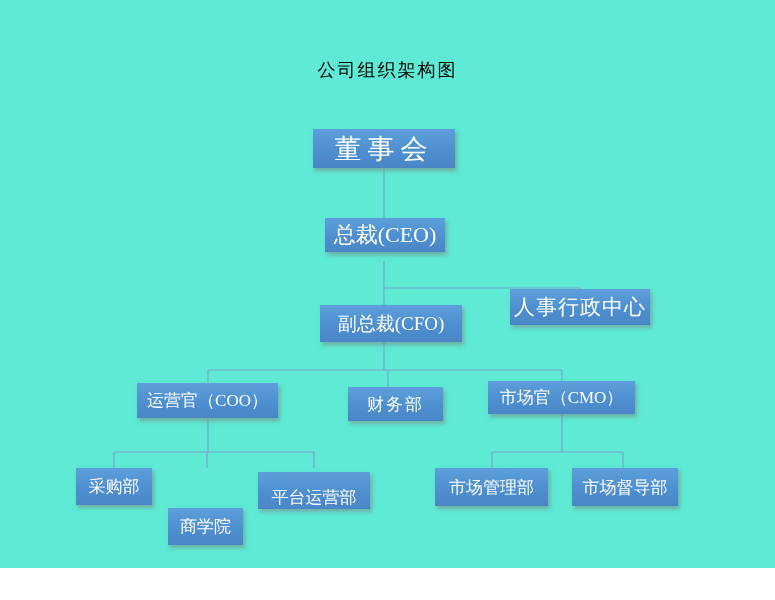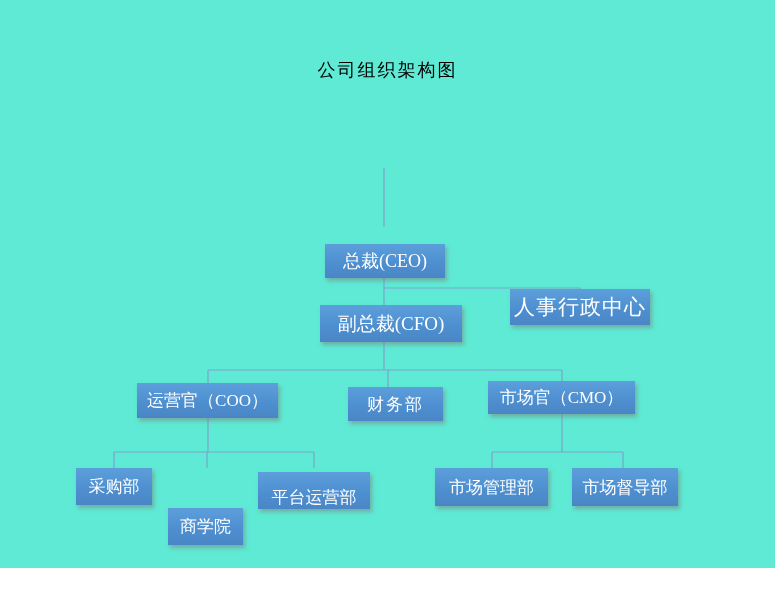--- a/index.html
+++ b/index.html
@@ -41,21 +41,21 @@
     display: flex;
     align-items: center;
     justify-content: center;
     color: #ffffff;
     background: linear-gradient(180deg, #5d9fdb 0%, #4e8fd0 55%, #4a86c6 100%);
     box-shadow: 2px 3px 4px rgba(125, 125, 125, 0.55);
     white-space: nowrap;
     text-align: center;
   }
   .node-board    { left:313px; top:129px; width:142px; height:39px; font-size:27px; letter-spacing:6px; }
-  .node-ceo      { left:325px; top:244px; width:120px; height:34px; font-size:18px; }
+  .node-ceo      { left:325px; top:218px; width:120px; height:34px; font-size:22px; }
   .node-cfo      { left:320px; top:305px; width:142px; height:37px; font-size:19px; }
   .node-hr       { left:510px; top:289px; width:140px; height:36px; font-size:21px; letter-spacing:1px; }
   .node-coo      { left:137px; top:383px; width:141px; height:35px; font-size:17px; }
   .node-finance  { left:348px; top:387px; width:95px;  height:34px; font-size:17px; letter-spacing:2px; }
   .node-cmo      { left:488px; top:381px; width:147px; height:33px; font-size:17px; }
   .node-purchase { left:76px;  top:468px; width:76px;  height:37px; font-size:17px; }
   .node-school   { left:168px; top:468px; width:75px;  height:37px; font-size:17px;margin-top:40px; }
   .node-platform { left:258px; top:472px; width:112px; height:37px; font-size:17px;align-items:flex-end; }
   .node-mktmgmt  { left:435px; top:468px; width:113px; height:38px; font-size:17px; }
   .node-mktsup   { left:572px; top:468px; width:106px; height:38px; font-size:17px; }
@@ -86,20 +86,23 @@
     <line x1="114" y1="452" x2="114" y2="468"></line>
     <line x1="207" y1="452" x2="207" y2="468"></line>
     <line x1="314" y1="452" x2="314" y2="468"></line>
 
     <line x1="562" y1="414" x2="562" y2="452"></line>
     <line x1="492" y1="452" x2="623" y2="452"></line>
     <line x1="492" y1="452" x2="492" y2="468"></line>
     <line x1="623" y1="452" x2="623" y2="468"></line>
   </svg>
 
+  <div class="node node-board">
+    <span>董事会</span>
+  </div>
 
   <div class="node node-ceo">
     <span>总裁(CEO)</span>
   </div>
 
   <div class="node node-cfo">
     <span>副总裁(CFO)</span>
   </div>
 
   <div class="node node-hr">

